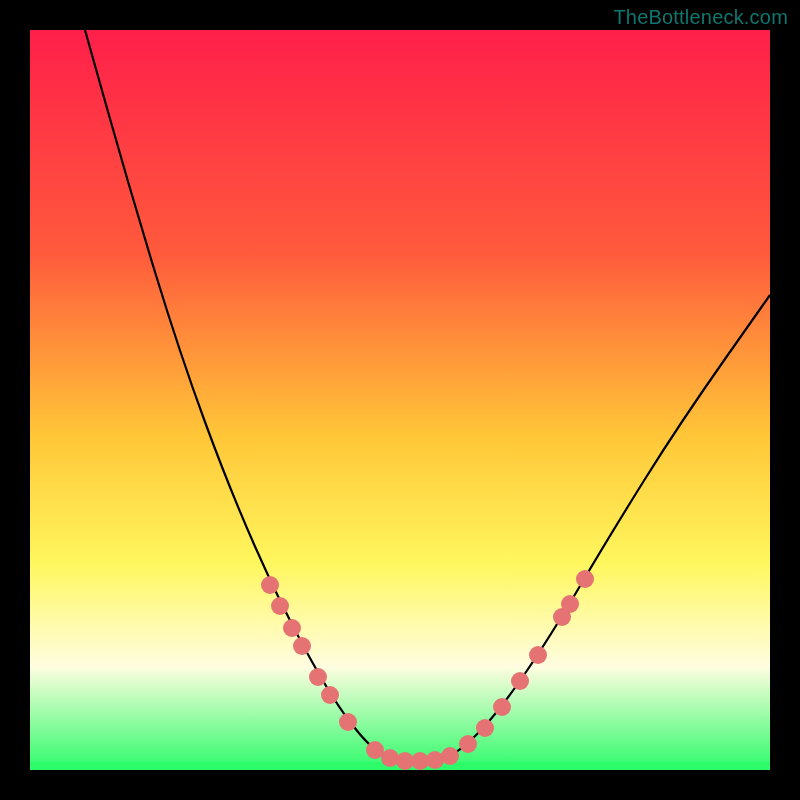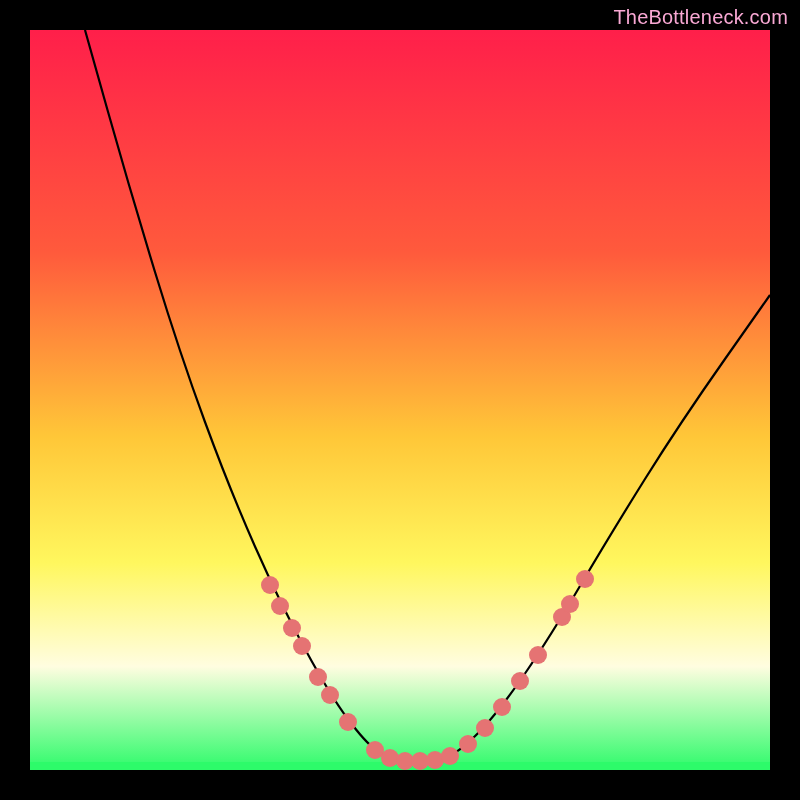--- a/index.html
+++ b/index.html
@@ -31,21 +31,21 @@
       #ff5a3c 30%,
       #ffc738 55%,
       #fff75e 72%,
       #fffde0 86%,
       #2dfb6a 100%);
   }
   .watermark {
     position: absolute;
     top: 6px;
     right: 12px;
-    color: #f9a8d4;
+    color: #0f766e;
     font-size: 20px;
     font-weight: 500;
     letter-spacing: 0.2px;
     user-select: none;
   }
   svg.curve {
     position: absolute;
     left: 0;
     top: 0;
     width: 740px;

